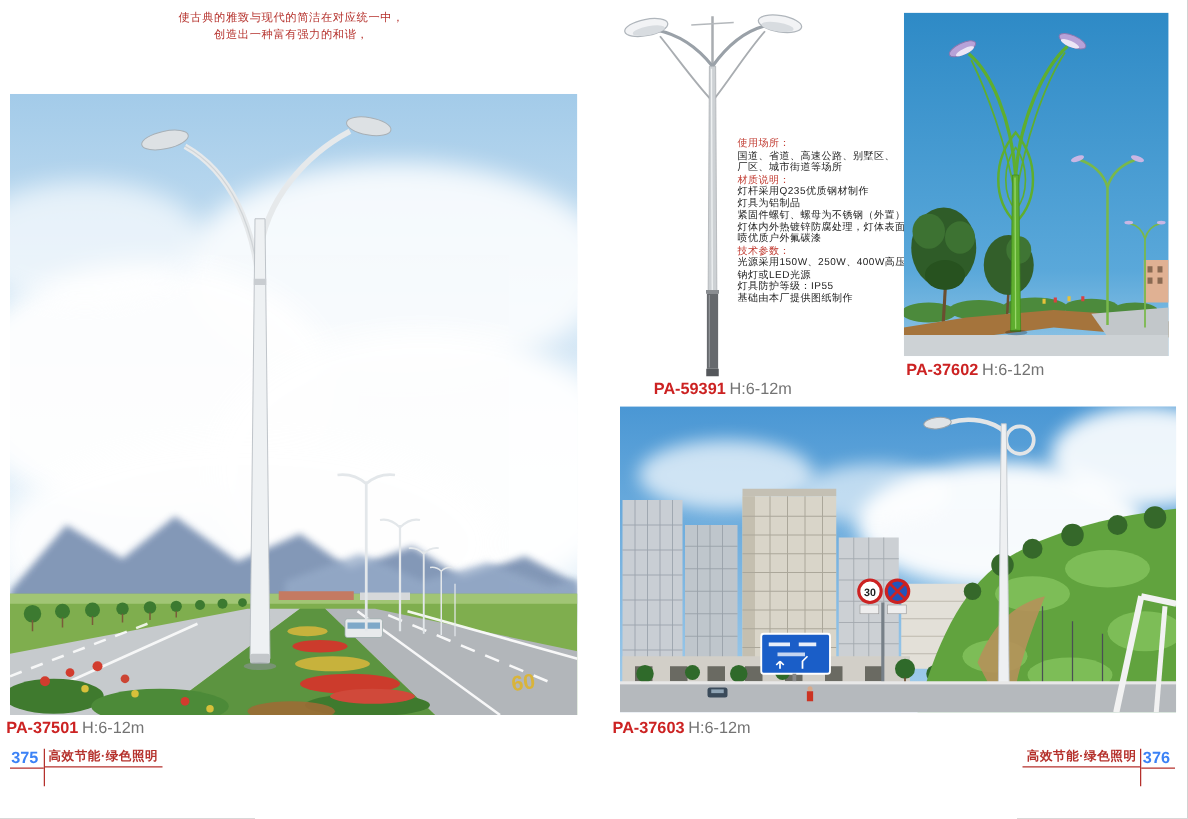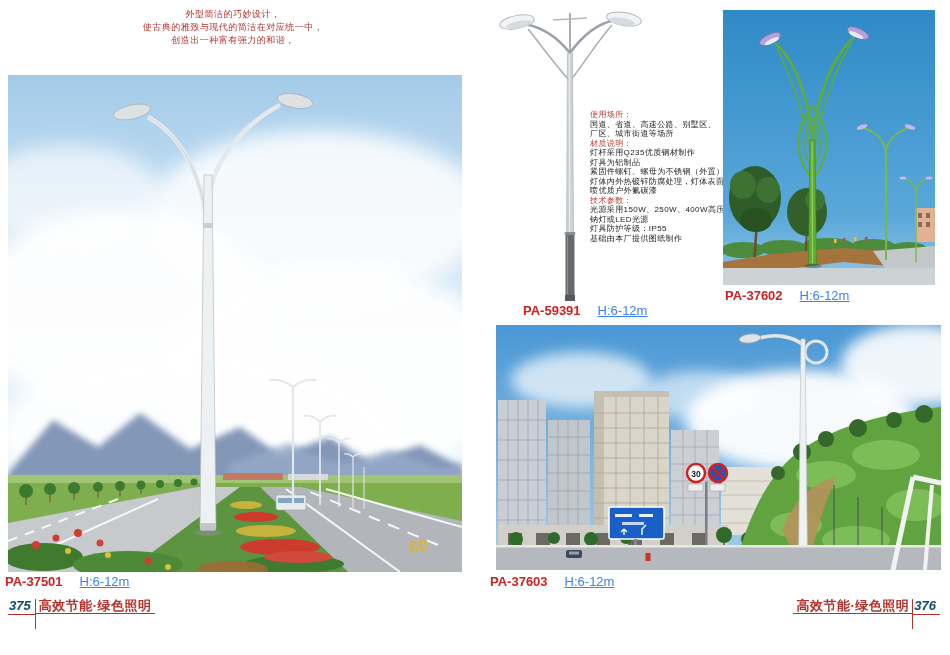--- a/index.html
+++ b/index.html
@@ -15,42 +15,41 @@
   #cutout-37601{ left:495px; top:5px;  width:165px; height:298px; }
   #photo-37602 { left:723px; top:10px; width:212px; height:275px; }
   #photo-37603 { left:496px; top:325px; width:445px; height:245px; }
 
   .specs { position:absolute; left:590px; top:110px; width:150px; }
   .spec-header { font-size:8px; line-height:9.5px; color:#c13a30; white-space:nowrap; letter-spacing:0.4px; }
   .spec-line   { font-size:8px; line-height:9.5px; color:#222;   white-space:nowrap; letter-spacing:0.4px; }
 
   .prod-label { position:absolute; white-space:nowrap; font-size:13px; }
   .prod-code  { color:#cc2222; font-weight:700; }
-  .prod-h     { color:#3b82f6; font-weight:400; margin-left:17px;text-decoration:underline; }
+  .prod-h     { color:#737373; font-weight:400; margin-left:3px; }
   #label-37501 { left:5px;   top:574px; }
   #label-37601 { left:523px; top:303px; }
   #label-37602 { left:725px; top:288px; }
   #label-37603 { left:490px; top:574px; }
 
   .footer { position:absolute; top:599px; display:flex; align-items:flex-start; }
   #footer-left  { left:8px; }
   #footer-right { right:10px; }
-  .page-num { font-size:13px; font-weight:700; color:#0c4a6e; line-height:13px;
-              padding:0 4px 2px 1px; border-bottom:1.5px solid #b5312c;font-style:italic; }
+  .page-num { font-size:13px; font-weight:700; color:#3b82f6; line-height:13px;
+              padding:0 4px 2px 1px; border-bottom:1.5px solid #b5312c; }
   .footer-divider { width:0; border-left:1.2px solid #b5312c; height:30px; }
-  .slogan { font-size:13px; color:#b5312c; font-weight:700; line-height:11px;
+  .slogan { font-size:10px; color:#b5312c; font-weight:700; line-height:11px;
             padding:1px 3px 1.5px 3px; border-bottom:1.5px solid #b5312c; letter-spacing:0.5px; }
 </style>
 </head>
 <body>
 
 <div class="page">
 
   <div class="intro">
-    <div>外型简洁的巧妙设计，</div>
     <div>使古典的雅致与现代的简洁在对应统一中，</div>
     <div>创造出一种富有强力的和谐，</div>
   </div>
 
   <div class="photo" id="photo-37501">
     <svg viewBox="0 0 454 497" width="454" height="497" preserveAspectRatio="none">
       <defs>
         <linearGradient id="skyL" x1="0" y1="0" x2="0" y2="1">
           <stop offset="0" stop-color="#a3cbe9"></stop>
             <stop offset="0.45" stop-color="#d9eaf7"></stop>

